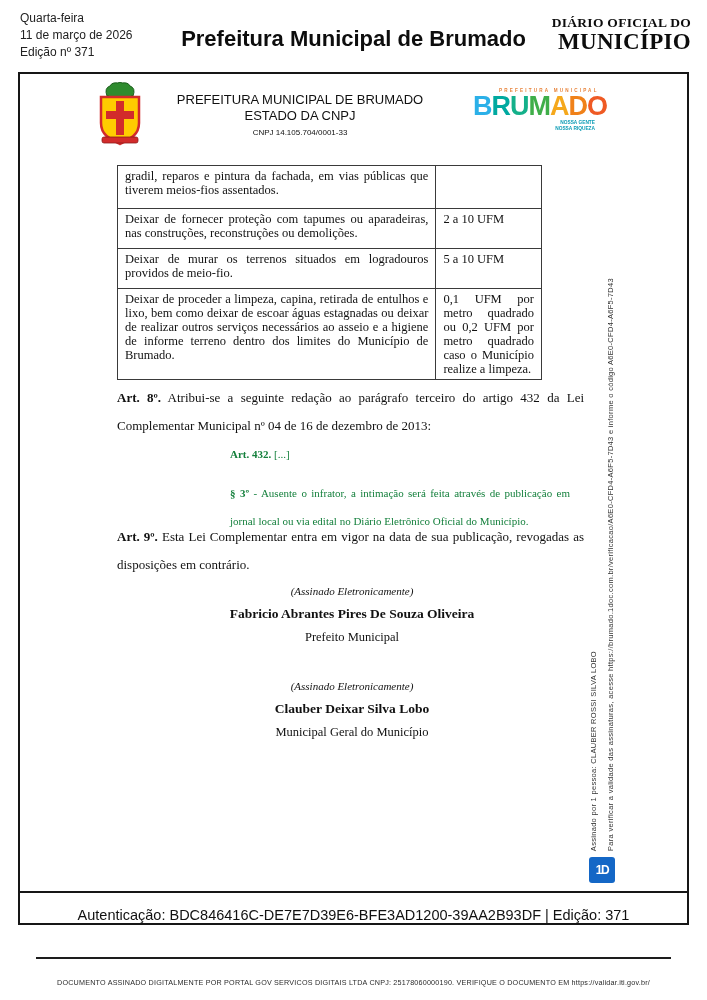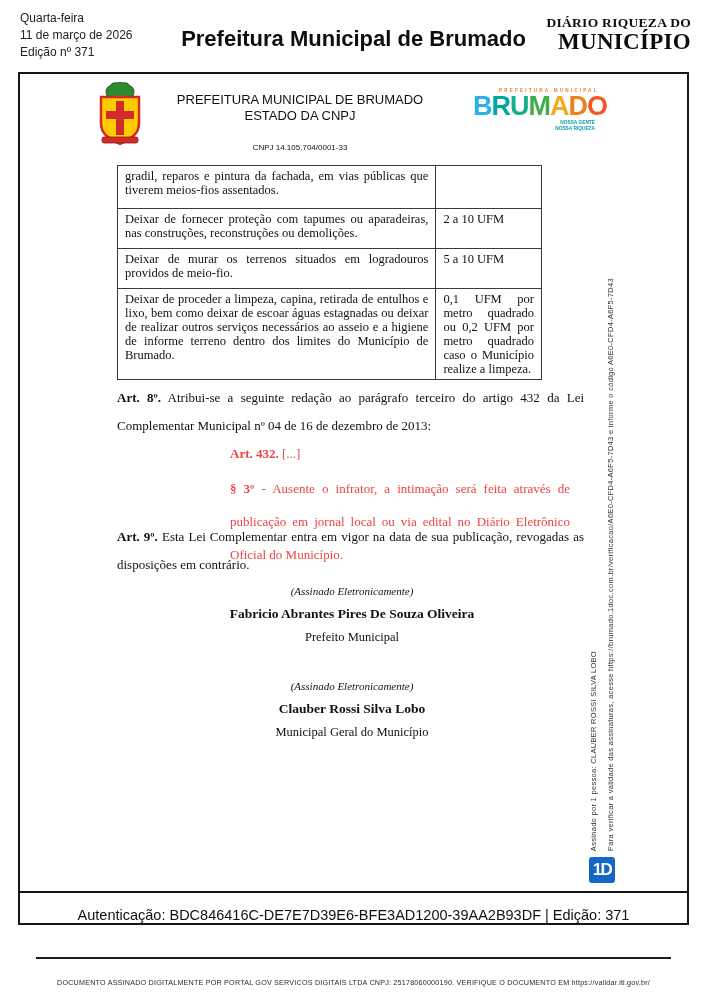--- a/index.html
+++ b/index.html
@@ -18,21 +18,21 @@
 
   
   .doc-box{position:absolute;left:18px;top:72px;width:667px;height:817px;
            border:2px solid #161616;background:#fff;}
 
   .crest{position:absolute;left:75px;top:8px;width:50px;height:64px;}
   .lh-text{position:absolute;left:120px;top:18px;width:320px;text-align:center;
            font-family:"Liberation Sans",sans-serif;color:#111;}
   .lh-text .nm{font-size:13px;line-height:16px;}
   .lh-text .st{font-size:13px;line-height:16px;}
-  .lh-text .cj{font-size:8px;line-height:11px;margin-top:18px;}
+  .lh-text .cj{font-size:8px;line-height:11px;margin-top:3px;}
 
   .brumado{position:absolute;left:437px;top:14px;width:150px;font-family:"Liberation Sans",sans-serif;margin-left:16px;}
   .brumado .top{font-size:4.6px;font-weight:bold;letter-spacing:2.2px;padding-left:26px;}
   .brumado .word{font-size:27px;font-weight:bold;letter-spacing:-1px;line-height:27px;}
   .brumado .tag{font-size:4.8px;font-weight:bold;line-height:6px;text-align:right;padding-right:28px;}
 
   
   table.pen{position:absolute;left:97px;top:91px;width:425px;border-collapse:collapse;
             font-size:12.5px;line-height:1.12;color:#111;}
   table.pen td{border:1px solid #3a3a3a;vertical-align:top;padding:3px 7px;text-align:justify;}
@@ -40,41 +40,41 @@
   table.pen td.c2{width:93px;}
   table.pen tr:nth-child(1){height:43px;}
   table.pen tr:nth-child(2){height:40px;}
   table.pen tr:nth-child(3){height:40px;}
   table.pen tr:nth-child(4){height:82px;}
 
   
   .para{position:absolute;font-size:13px;line-height:28px;text-align:justify;color:#111;}
   .art8{left:97px;top:310px;width:467px;}
   .art9{left:97px;top:449px;width:467px;}
-  .quote{position:absolute;left:210px;top:372px;width:340px;font-size:13px;color:#ef4444;}
+  .quote{position:absolute;left:210px;top:372px;width:340px;font-size:11px;color:#15803d;}
   .quote .q1{line-height:16px;}
-  .quote .q2{margin-top:10px;line-height:33px;text-align:justify;}
+  .quote .q2{margin-top:17px;line-height:28px;text-align:justify;}
   .blb{font-weight:bold;}
 
   
   .sig{position:absolute;left:97px;width:470px;text-align:center;color:#111;}
   .sig1{top:511px;} .sig2{top:606px;}
   .sig .note{font-style:italic;font-size:11px;margin-bottom:9px;}
   .sig .nme{font-weight:bold;font-size:13.5px;margin-bottom:8px;}
   .sig .rle{font-size:12.5px;}
 
   
   .side{position:absolute;right:72px;bottom:40px;height:552px;display:flex;gap:8px;
         align-items:flex-end;}
   .vtxt{writing-mode:vertical-rl;transform:rotate(180deg);white-space:nowrap;
         font-family:"Liberation Sans",sans-serif;font-size:7.5px;color:#333;letter-spacing:.3px;}
   .onedoc{position:absolute;right:72px;bottom:8px;width:26px;height:26px;border-radius:3px;
           display:flex;align-items:center;justify-content:center;}
   .onedoc span{color:#fff;font-family:"Liberation Sans",sans-serif;font-weight:bold;
-               font-size:17px;letter-spacing:-1.5px;}
+               font-size:12px;letter-spacing:-1.5px;}
 
   
   .auth-bar{position:absolute;left:18px;top:891px;width:667px;height:30px;border:2px solid #161616;
             display:flex;align-items:flex-end;justify-content:center;background:#fff;}
   .auth-bar span{font-family:"Liberation Sans",sans-serif;font-size:14.5px;color:#111;}
   .foot-line{position:absolute;left:36px;top:957px;width:635px;border-top:2px solid #1d1d1d;}
   .notice{position:absolute;left:0;top:978px;width:100%;text-align:center;
           font-family:"Liberation Sans",sans-serif;font-size:7.2px;color:#2a2a2a;letter-spacing:.2px;}
 </style>
 </head>
@@ -82,21 +82,21 @@
 
 <div id="page">
 
   <div class="hdr-left">
     <div>Quarta-feira</div>
     <div>11 de março de 2026</div>
     <div>Edição nº 371</div>
   </div>
   <div class="page-title">Prefeitura Municipal de Brumado</div>
   <div class="gazette">
-    <div class="l1">DIÁRIO RIQUEZA DO</div>
+    <div class="l1">DIÁRIO OFICIAL DO</div>
     <div class="l2">MUNICÍPIO</div>
   </div>
 
   <div class="doc-box">
 
     <svg class="crest" viewBox="0 0 50 64">
       <path d="M12,14 q-3,-8 3,-10 q2,-4 8,-3 q2,-2 4,0 q6,-1 8,3 q6,2 3,10 z" fill="#2e8b2e" stroke="#1c5e1c" stroke-width="1"></path>
       <rect x="14" y="10" width="22" height="5" fill="#2e8b2e"></rect>
       <path d="M6,15 h38 v26 c0,12 -9,16 -19,21 c-10,-5 -19,-9 -19,-21 z" fill="#ffcc00" stroke="#d22b2b" stroke-width="2.5"></path>
       <rect x="21" y="19" width="8" height="34" fill="#d22b2b"></rect>
@@ -150,21 +150,21 @@
 
     <div class="para art9"><span class="blb">Art. 9º.</span><span> Esta Lei Complementar entra em vigor na data de sua publicação, revogadas as disposições em contrário.</span></div>
 
     <div class="sig sig1">
       <div class="note">(Assinado Eletronicamente)</div>
       <div class="nme">Fabricio Abrantes Pires De Souza Oliveira</div>
       <div class="rle">Prefeito Municipal</div>
     </div>
     <div class="sig sig2">
       <div class="note">(Assinado Eletronicamente)</div>
-      <div class="nme">Clauber Rossi Silva Lobo</div>
+      <div class="nme">Clauber Deixar Silva Lobo</div>
       <div class="rle">Municipal Geral do Município</div>
     </div>
 
     <div class="side">
       <span class="vtxt">Assinado por 1 pessoa:  CLAUBER ROSSI SILVA LOBO</span>
       <span class="vtxt">Para verificar a validade das assinaturas, acesse https://brumado.1doc.com.br/verificacao/A6E0-CFD4-A6F5-7D43 e informe o código A6E0-CFD4-A6F5-7D43</span>
     </div>
     <div class="onedoc" style="background: rgb(20, 103, 198);">
       <span>1D</span>
     </div>

